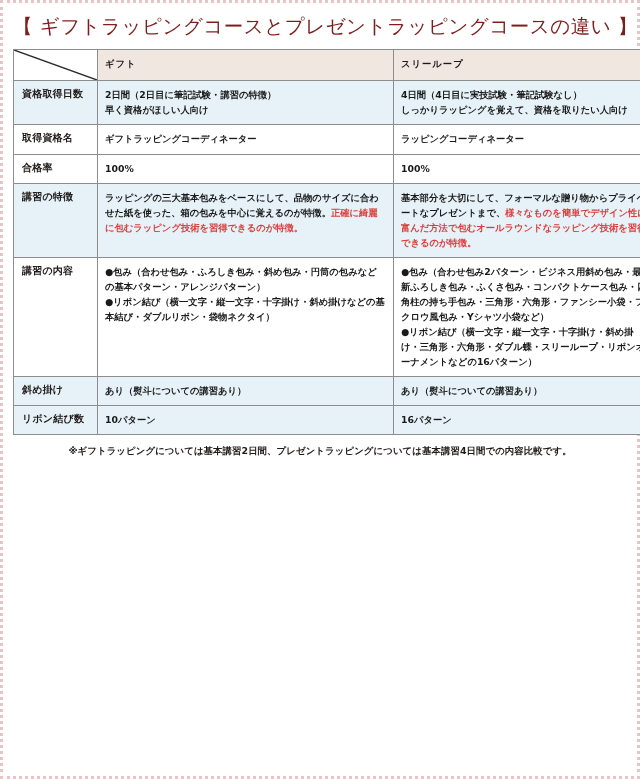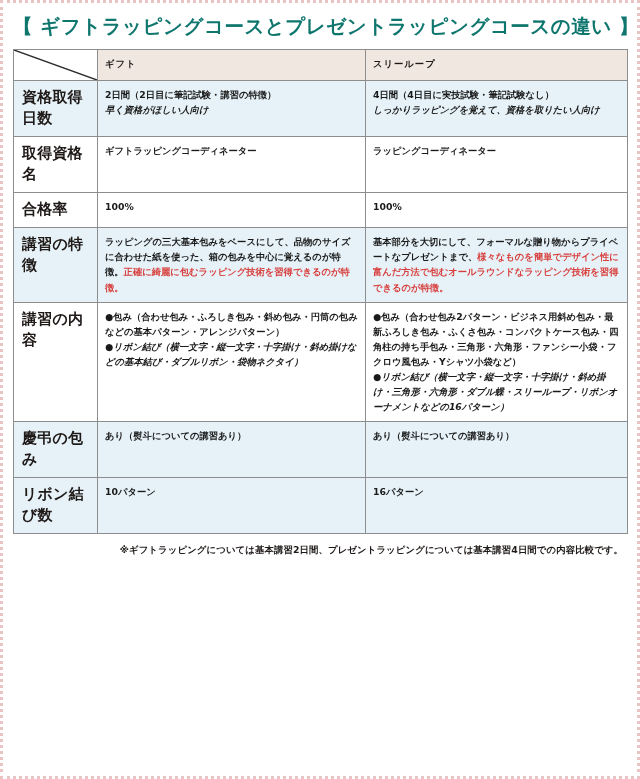--- a/index.html
+++ b/index.html
@@ -25,23 +25,23 @@
     padding: 6px 10px 4px 10px;
     background: #ffffff;
     display: flex;
     flex-direction: column;
   }
 
   
   .page-title {
     text-align: left;
     font-size: 19.5px;
-    font-weight: bold;
+    font-weight: normal;
     letter-spacing: 0.5px;
-    color: #0f766e;
+    color: #7f1d1d;
     padding: 6px 0 11px 0;
     line-height: 1.2;
     white-space: nowrap;
   }
 
   
   .cmp-table {
     border-collapse: collapse;
     width: 100%;
     table-layout: fixed;
@@ -51,21 +51,21 @@
     border: 1px solid #8d8d8d;
     vertical-align: top;
     padding: 6px 7px 7px 7px;
     font-size: 9.3px;
     line-height: 1.62;
     font-weight: bold;
     text-align: left;
   }
   
   .cmp-table .col-label { width: 84px; }
-  .cmp-table .col-gift  { width: 268px; }
+  .cmp-table .col-gift  { width: 296px; }
   .cmp-table .col-pres  { width: 262px; }
 
   td.col-gift, th.col-gift,
   td.col-pres, th.col-pres { border-left: 1.6px solid #2b2b2b; }
 
   
   thead th {
     background: #f1e7e1;
     text-align: center;
     font-size: 12.5px;
@@ -82,45 +82,45 @@
     height: 30px;
   }
   thead th.corner-cell svg {
     display: block;
     width: 100%;
     height: 100%;
   }
 
   
   tbody td.lbl {
-    font-size: 15px;
+    font-size: 10px;
     font-weight: bold;
     letter-spacing: 0.2px;
     padding-left: 8px;
     line-height: 1.4;
     color: #1f1a18;
   }
   tbody tr.tint td { background: #e6f2f8; }
   tbody tr.plain td { background: #ffffff; }
 
   .cell-line { display: block; }
-  .cell-line + .cell-line { margin-top: 0px; font-style: italic; }
+  .cell-line + .cell-line { margin-top: 0px; }
   .red { color: #d8403e; }
   .arrow-line {
     display: block;
     text-align: left;
     padding-left: 34px;
     line-height: 1.1;
     margin: 1px 0 1px 0;
     font-size: 10px;
   }
 
   
   .footnote {
-    text-align: right;
+    text-align: center;
     font-size: 9.4px;
     font-weight: bold;
     padding: 9px 4px 0 4px;
     color: #1f1a18;
     line-height: 1.5;
     letter-spacing: 0.1px;
   }
 </style>
 </head>
 <body>
@@ -190,21 +190,21 @@
           <td class="col-gift">
             <span class="cell-line">●包み（合わせ包み・ふろしき包み・斜め包み・円筒の包みなどの基本パターン・アレンジパターン）</span>
             <span class="cell-line">●リボン結び（横一文字・縦一文字・十字掛け・斜め掛けなどの基本結び・ダブルリボン・袋物ネクタイ）</span>
           </td>
           <td class="col-pres">
             <span class="cell-line">●包み（合わせ包み2パターン・ビジネス用斜め包み・最新ふろしき包み・ふくさ包み・コンパクトケース包み・四角柱の持ち手包み・三角形・六角形・ファンシー小袋・フクロウ風包み・Yシャツ小袋など）</span>
             <span class="cell-line">●リボン結び（横一文字・縦一文字・十字掛け・斜め掛け・三角形・六角形・ダブル蝶・スリーループ・リボンオーナメントなどの16パターン）</span>
           </td>
         </tr>
         <tr class="tint">
-          <td class="col-label lbl">慶弔の包み</td>
+          <td class="col-label lbl">斜め掛け</td>
           <td class="col-gift">
             <span class="cell-line">あり（熨斗についての講習あり）</span>
           </td>
           <td class="col-pres">
             <span class="cell-line">あり（熨斗についての講習あり）</span>
           </td>
         </tr>
         <tr class="tint">
           <td class="col-label lbl">リボン結び数</td>
           <td class="col-gift">

